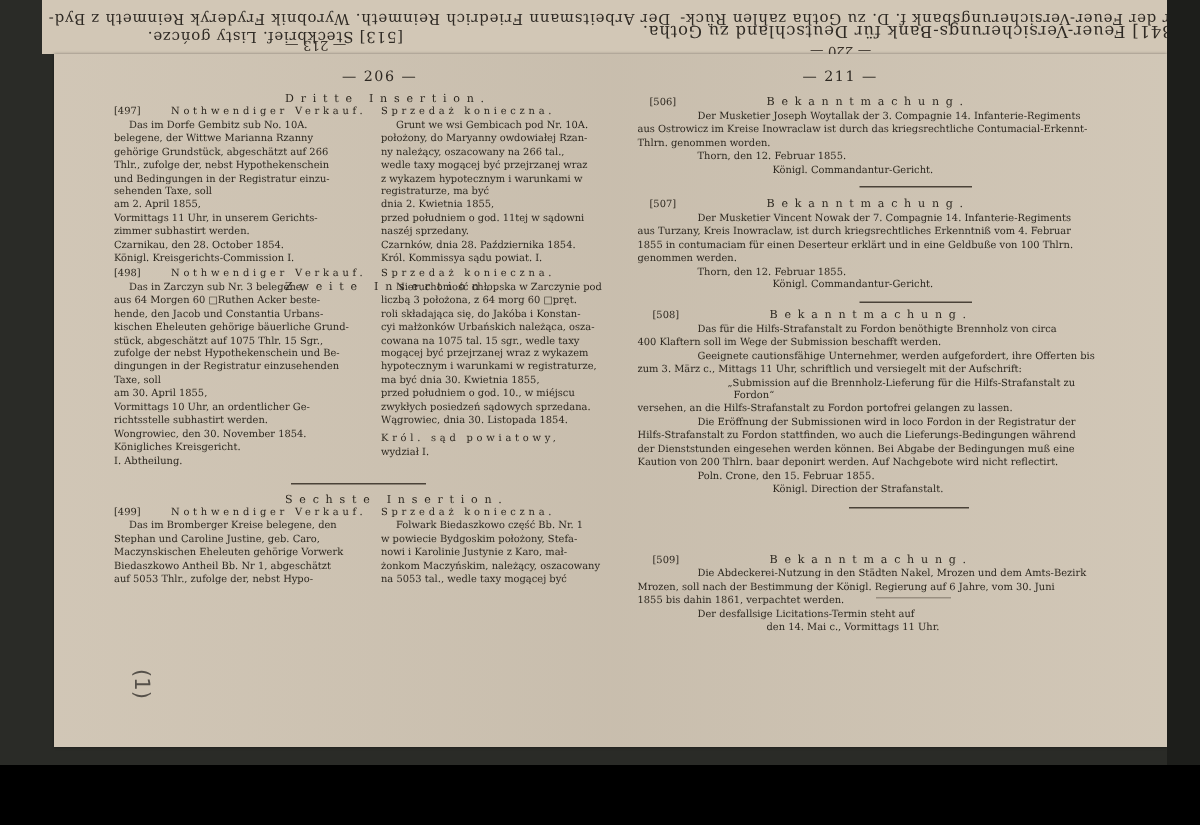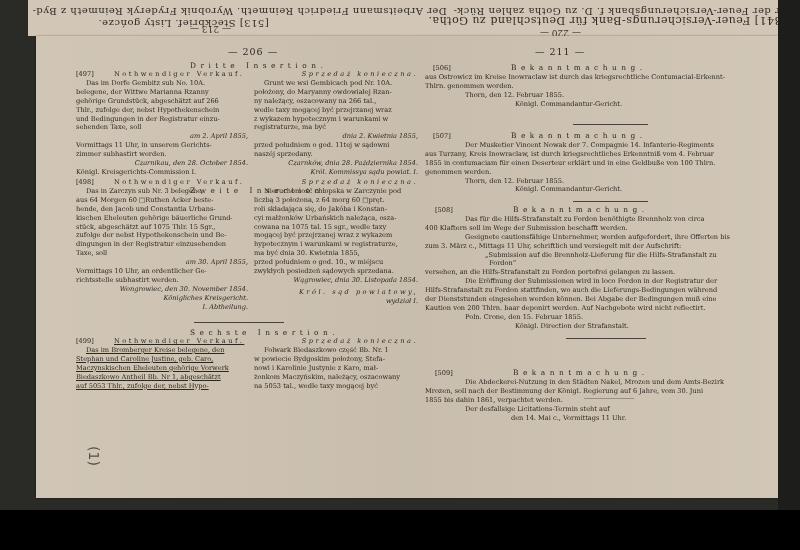--- a/index.html
+++ b/index.html
@@ -11,21 +11,21 @@
   .page { position:absolute; left:36px; top:36px; width:742px; height:462px; background:#cfc4b3;
           background-image: linear-gradient(90deg, rgba(255,255,255,0.04), rgba(0,0,0,0.03) 50%, rgba(255,255,255,0.05));
           box-shadow: 0 0 2px rgba(0,0,0,0.4); }
   .right-edge { position:absolute; left:778px; top:0; width:22px; height:510px; background:#1d1e1b; }
   .pnum { position:absolute; top:10px; font-size:9.5px; color:#2d2822; letter-spacing:1px; }
   .col { position:absolute; font-size:6.6px; line-height:8.9px; color:#2c271f; }
   .col p { margin:0; white-space:nowrap; overflow:hidden; }
   .sec { position:absolute; font-size:7.4px; letter-spacing:4.5px; color:#2c271f; white-space:nowrap; }
   .hd { letter-spacing:2.5px; }
   .indent { padding-left:10px; }
-  .center { text-align:right;font-style:italic; }
+  .center { text-align:left; }
   .num { display:inline-block; width:38px; }
   .rule { position:absolute; height:1px; background:#4a4238; }
   .pencil { position:absolute; left:84px; top:448px; font-size:14px; color:#555049; transform:rotate(90deg); font-family:"DejaVu Sans", sans-serif; }
   .footer { position:absolute; left:0; top:510px; width:800px; height:40px; background:#000; }
   .footer span { position:absolute; left:4px; top:12px; color:#0369a1; font-family:"Liberation Sans", sans-serif; font-weight:bold; font-size:13.5px;margin-top:29px; }
 </style>
 </head>
 <body>
 
 <div class="scan">
@@ -104,39 +104,40 @@
       <p>przed południem o god. 10., w miéjscu</p>
       <p>zwykłych posiedzeń sądowych sprzedana.</p>
       <p class="center">Wągrowiec, dnia 30. Listopada 1854.</p>
       <p class="center hd" style="margin-top:3px;">Król. sąd powiatowy,</p>
       <p class="center">wydział I.</p>
     </div>
 
     <div class="rule" style="left:158px; top:286px; width:90px;"></div>
 
     <div class="sec" style="left:154px; top:292px;">Sechste Insertion.</div>
-    <div class="col" style="left:40px; top:301px; width:172px;text-decoration:underline;">
+    <div class="col" style="left:40px; top:301px; width:172px;">
       <p><span class="num">[499]</span><span class="hd">Nothwendiger Verkauf.</span></p>
       <p class="indent">Das im Bromberger Kreise belegene, den</p>
       <p>Stephan und Caroline Justine, geb. Caro,</p>
       <p>Maczynskischen Eheleuten gehörige Vorwerk</p>
       <p>Biedaszkowo Antheil Bb. Nr 1, abgeschätzt</p>
       <p>auf 5053 Thlr., zufolge der, nebst Hypo-</p>
     </div>
     <div class="col" style="left:218px; top:301px; width:164px;">
       <p class="center hd">Sprzedaż konieczna.</p>
       <p class="indent">Folwark Biedaszkowo część Bb. Nr. 1</p>
       <p>w powiecie Bydgoskim położony, Stefa-</p>
       <p>nowi i Karolinie Justynie z Karo, mał-</p>
       <p>żonkom Maczyńskim, należący, oszacowany</p>
       <p>na 5053 tal., wedle taxy mogącej być</p>
     </div>
 
     <div class="col" style="left:389px; top:28px; width:338px;">
       <p><span class="num" style="width:78px;padding-left:8px;">[506]</span><span class="sec" style="position:static;letter-spacing:4.5px;">Bekanntmachung.</span></p>
+      <p class="indent" style="padding-left:40px;">Der Musketier Joseph Woytallak der 3. Compagnie 14. Infanterie-Regiments</p>
       <p>aus Ostrowicz im Kreise Inowraclaw ist durch das kriegsrechtliche Contumacial-Erkennt-</p>
       <p>Thlrn. genommen worden.</p>
       <p style="padding-left:40px;">Thorn, den 12. Februar 1855.</p>
       <p style="padding-left:90px;">Königl. Commandantur-Gericht.</p>
     </div>
 
     <div class="col" style="left:389px; top:96px; width:338px;">
       <p><span class="num" style="width:78px;padding-left:8px;">[507]</span><span class="sec" style="position:static;">Bekanntmachung.</span></p>
       <p style="padding-left:40px;">Der Musketier Vincent Nowak der 7. Compagnie 14. Infanterie-Regiments</p>
       <p>aus Turzany, Kreis Inowraclaw, ist durch kriegsrechtliches Erkenntniß vom 4. Februar</p>

